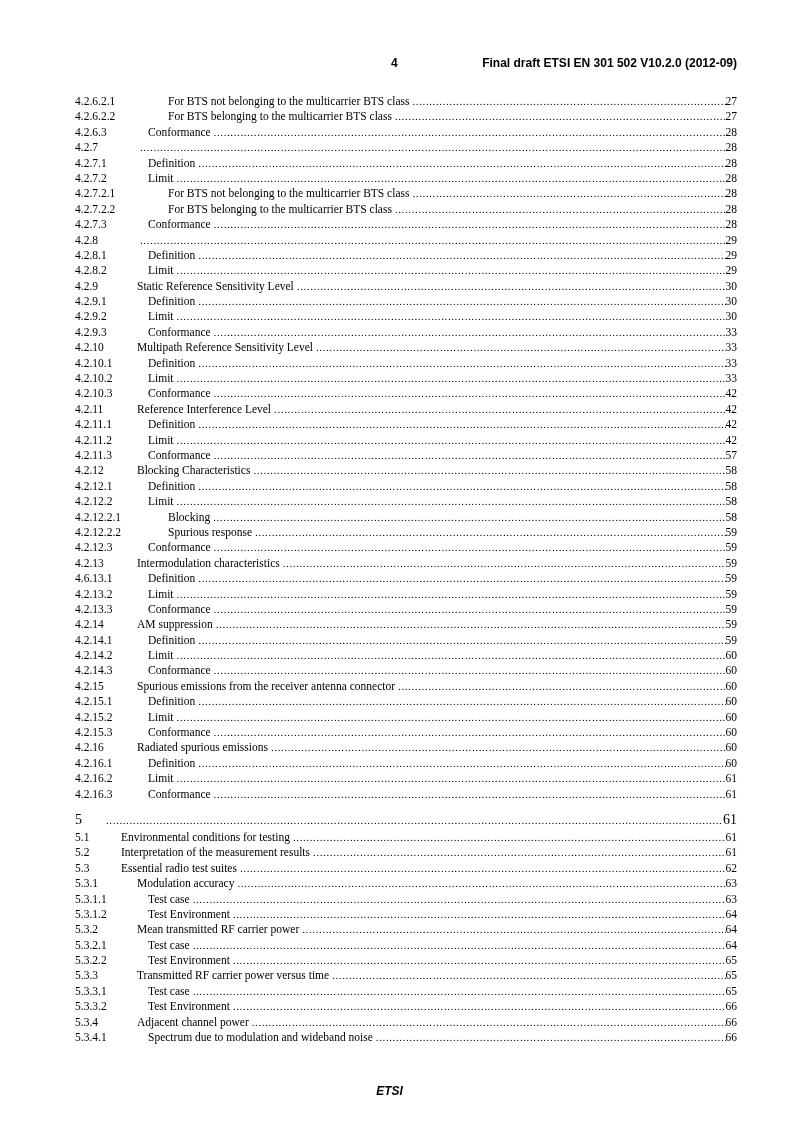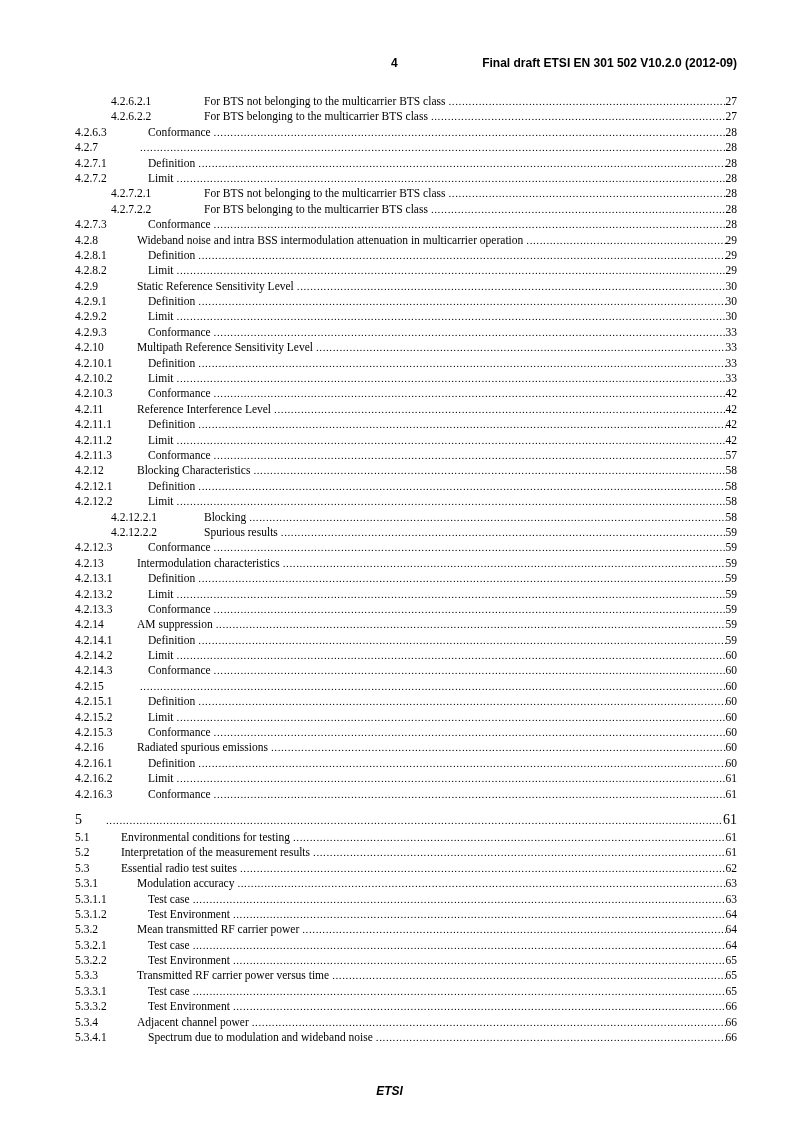--- a/index.html
+++ b/index.html
@@ -47,21 +47,21 @@
     align-items: baseline;
     white-space: nowrap;
     height: 15.4px;
     line-height: 15.4px;
   }
   .row .num { position: absolute; left: 0; top: 0; }
   .row.lvl1 { padding-left: 28px; font-size: 14px; height: 20px; line-height: 20px; margin-top: 8px; }
   .row.lvl2 { padding-left: 46px; text-align: center; }
   .row.lvl3 { padding-left: 62px; }
   .row.lvl4 { padding-left: 73px; text-align: right; }
-  .row.lvl5 { padding-left: 93px; margin-left: 36px; }
+  .row.lvl5 { padding-left: 93px; }
   .row .title { flex: 0 0 auto; }
   .row .dots {
     flex: 1 1 auto;
     overflow: hidden;
     margin-left: 3px;
     margin-right: 0px;
     letter-spacing: 0.6px;
     font-size: 11px;
   }
   .row .page-ref { flex: 0 0 auto; }
@@ -136,21 +136,20 @@
         <span class="page-ref">28</span>
       </div>
       <div class="row lvl4">
         <span class="num">4.2.7.3</span>
         <span class="title">Conformance</span>
         <span class="dots">................................................................................................................................................................................................................................................................................................................................................................................................................</span>
         <span class="page-ref">28</span>
       </div>
       <div class="row lvl3">
         <span class="num">4.2.8</span>
-        <span class="title">Wideband noise and intra BSS intermodulation attenuation in multicarrier operation</span>
         <span class="dots">................................................................................................................................................................................................................................................................................................................................................................................................................</span>
         <span class="page-ref">29</span>
       </div>
       <div class="row lvl4">
         <span class="num">4.2.8.1</span>
         <span class="title">Definition</span>
         <span class="dots">................................................................................................................................................................................................................................................................................................................................................................................................................</span>
         <span class="page-ref">29</span>
       </div>
       <div class="row lvl4">
@@ -250,38 +249,38 @@
         <span class="page-ref">58</span>
       </div>
       <div class="row lvl5">
         <span class="num">4.2.12.2.1</span>
         <span class="title">Blocking</span>
         <span class="dots">................................................................................................................................................................................................................................................................................................................................................................................................................</span>
         <span class="page-ref">58</span>
       </div>
       <div class="row lvl5">
         <span class="num">4.2.12.2.2</span>
-        <span class="title">Spurious results</span>
+        <span class="title">Spurious response</span>
         <span class="dots">................................................................................................................................................................................................................................................................................................................................................................................................................</span>
         <span class="page-ref">59</span>
       </div>
       <div class="row lvl4">
         <span class="num">4.2.12.3</span>
         <span class="title">Conformance</span>
         <span class="dots">................................................................................................................................................................................................................................................................................................................................................................................................................</span>
         <span class="page-ref">59</span>
       </div>
       <div class="row lvl3">
         <span class="num">4.2.13</span>
         <span class="title">Intermodulation characteristics</span>
         <span class="dots">................................................................................................................................................................................................................................................................................................................................................................................................................</span>
         <span class="page-ref">59</span>
       </div>
       <div class="row lvl4">
-        <span class="num">4.2.13.1</span>
+        <span class="num">4.6.13.1</span>
         <span class="title">Definition</span>
         <span class="dots">................................................................................................................................................................................................................................................................................................................................................................................................................</span>
         <span class="page-ref">59</span>
       </div>
       <div class="row lvl4">
         <span class="num">4.2.13.2</span>
         <span class="title">Limit</span>
         <span class="dots">................................................................................................................................................................................................................................................................................................................................................................................................................</span>
         <span class="page-ref">59</span>
       </div>
@@ -310,20 +309,21 @@
         <span class="page-ref">60</span>
       </div>
       <div class="row lvl4">
         <span class="num">4.2.14.3</span>
         <span class="title">Conformance</span>
         <span class="dots">................................................................................................................................................................................................................................................................................................................................................................................................................</span>
         <span class="page-ref">60</span>
       </div>
       <div class="row lvl3">
         <span class="num">4.2.15</span>
+        <span class="title">Spurious emissions from the receiver antenna connector</span>
         <span class="dots">................................................................................................................................................................................................................................................................................................................................................................................................................</span>
         <span class="page-ref">60</span>
       </div>
       <div class="row lvl4">
         <span class="num">4.2.15.1</span>
         <span class="title">Definition</span>
         <span class="dots">................................................................................................................................................................................................................................................................................................................................................................................................................</span>
         <span class="page-ref">60</span>
       </div>
       <div class="row lvl4">

